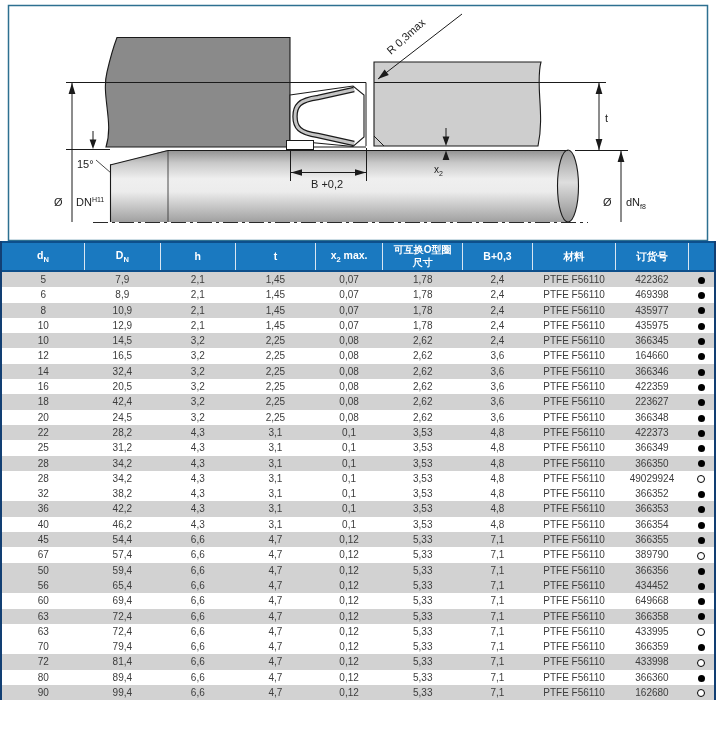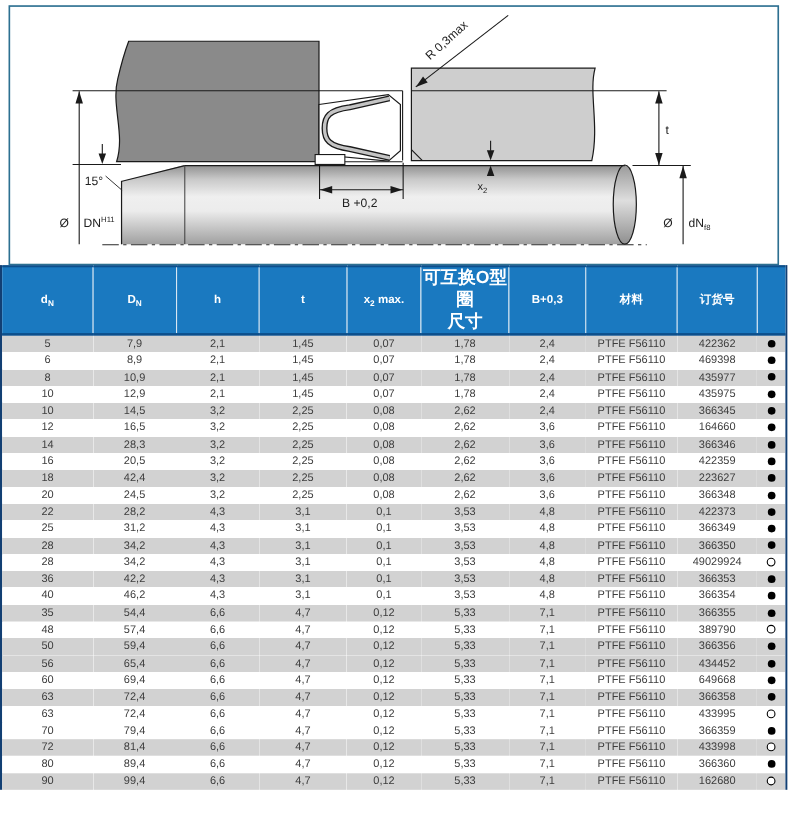--- a/index.html
+++ b/index.html
@@ -18,21 +18,21 @@
   }
   table { width:100%; border-collapse:collapse; table-layout:fixed; }
   thead th {
     background:#1a79c0; color:#ffffff; font-size:10.5px; font-weight:bold;
     text-align:center; vertical-align:middle; padding:0; height:27px;
     border-top:2px solid #0d4f8b; border-bottom:2px solid #0d4f8b;
     border-right:1px solid #d8e6f2; line-height:1.25;
   }
   thead th:last-child { border-right:none; }
   .hsub { font-size:7.5px; vertical-align:sub; }
-  .hdr2 { font-size:16px; line-height:1.25; }
+  .hdr2 { font-size:10px; line-height:1.25; }
   tbody td {
     font-size:10px; color:#3d3d3d; text-align:center; padding:0;
     height:15.3px; line-height:15.3px; white-space:nowrap; overflow:hidden;
     background:#ffffff;
   }
   tr.alt td { background:#d2d2d2; }
   .dot { display:inline-block; border-radius:50%; vertical-align:middle; }
   .dot.filled { width:7px; height:7px; background:#000; }
   .dot.hollow { width:6px; height:6px; background:#fff; border:1.1px solid #000; }
 </style>
@@ -243,21 +243,21 @@
           <td>2,25</td>
           <td>0,08</td>
           <td>2,62</td>
           <td>3,6</td>
           <td>PTFE F56110</td>
           <td>164660</td>
           <td><span class="dot filled"></span></td>
         </tr>
         <tr class="alt">
           <td>14</td>
-          <td>28,3</td>
+          <td>32,4</td>
           <td>3,2</td>
           <td>2,25</td>
           <td>0,08</td>
           <td>2,62</td>
           <td>3,6</td>
           <td>PTFE F56110</td>
           <td>366346</td>
           <td><span class="dot filled"></span></td>
         </tr>
         <tr>
@@ -337,20 +337,32 @@
           <td>34,2</td>
           <td>4,3</td>
           <td>3,1</td>
           <td>0,1</td>
           <td>3,53</td>
           <td>4,8</td>
           <td>PTFE F56110</td>
           <td>49029924</td>
           <td><span class="dot hollow"></span></td>
         </tr>
+        <tr>
+          <td>32</td>
+          <td>38,2</td>
+          <td>4,3</td>
+          <td>3,1</td>
+          <td>0,1</td>
+          <td>3,53</td>
+          <td>4,8</td>
+          <td>PTFE F56110</td>
+          <td>366352</td>
+          <td><span class="dot filled"></span></td>
+        </tr>
         <tr class="alt">
           <td>36</td>
           <td>42,2</td>
           <td>4,3</td>
           <td>3,1</td>
           <td>0,1</td>
           <td>3,53</td>
           <td>4,8</td>
           <td>PTFE F56110</td>
           <td>366353</td>
@@ -362,33 +374,33 @@
           <td>4,3</td>
           <td>3,1</td>
           <td>0,1</td>
           <td>3,53</td>
           <td>4,8</td>
           <td>PTFE F56110</td>
           <td>366354</td>
           <td><span class="dot filled"></span></td>
         </tr>
         <tr class="alt">
-          <td>35</td>
+          <td>45</td>
           <td>54,4</td>
           <td>6,6</td>
           <td>4,7</td>
           <td>0,12</td>
           <td>5,33</td>
           <td>7,1</td>
           <td>PTFE F56110</td>
           <td>366355</td>
           <td><span class="dot filled"></span></td>
         </tr>
         <tr>
-          <td>48</td>
+          <td>67</td>
           <td>57,4</td>
           <td>6,6</td>
           <td>4,7</td>
           <td>0,12</td>
           <td>5,33</td>
           <td>7,1</td>
           <td>PTFE F56110</td>
           <td>389790</td>
           <td><span class="dot hollow"></span></td>
         </tr>

